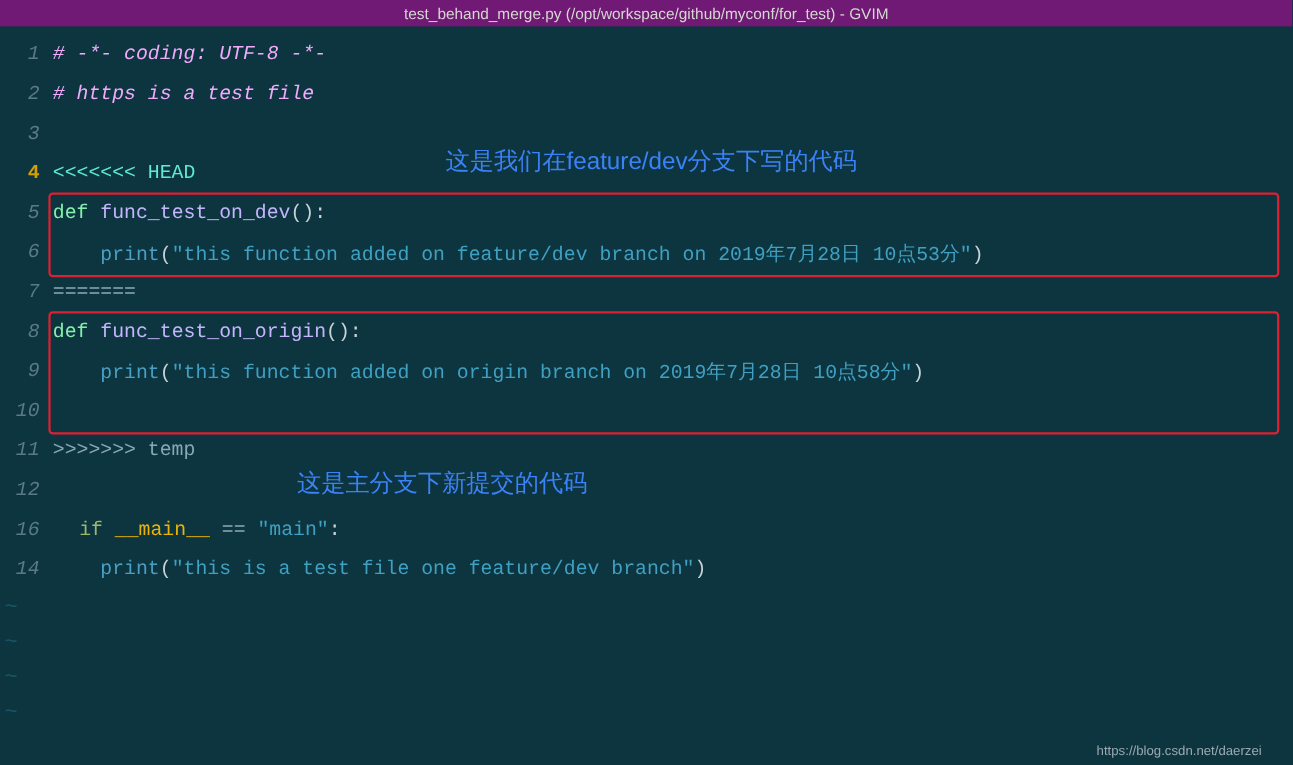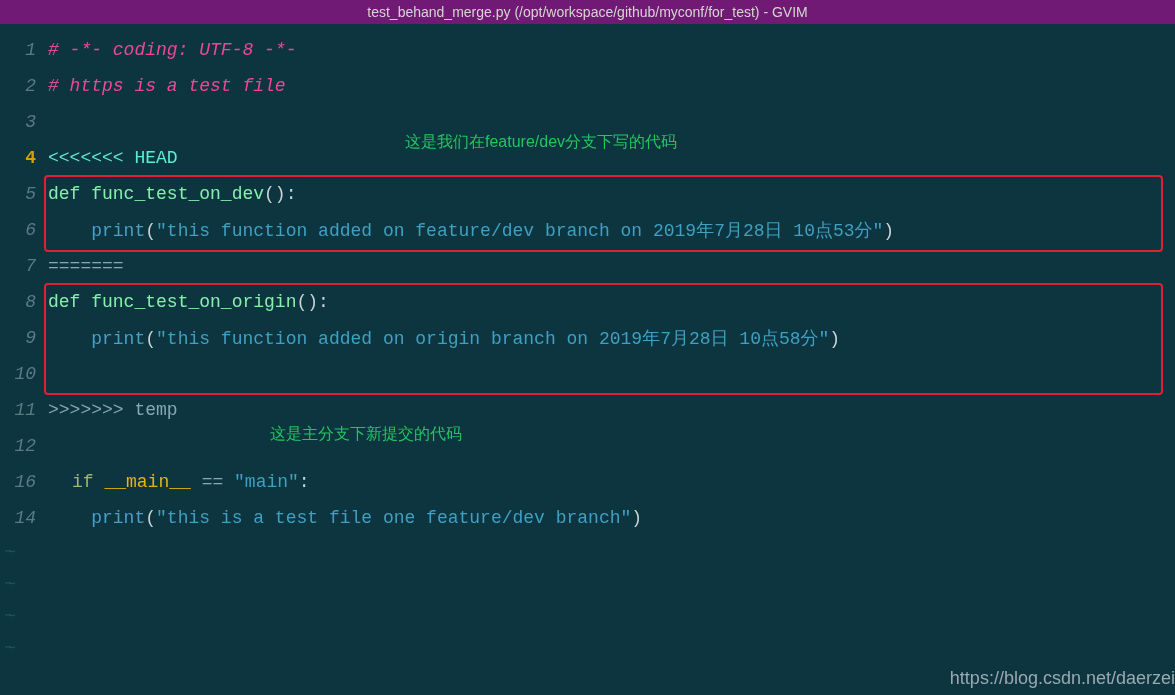--- a/index.html
+++ b/index.html
@@ -45,57 +45,57 @@
     .lineno.current {
       color: #d4a000;
       font-weight: bold;
       font-style: normal;
     }
     .code {
       white-space: pre;
       font-family: inherit;
       padding-left: 6px;
     }
-    .comment { color: #ec4899; font-style: italic; }
+    .comment { color: #f0abfc; font-style: italic; }
     .conflict-cur { color: #5eead4; }
     .kw-def { color: #86efac; text-align: center; }
     .kw-if { color: #9fb86a; margin-left: 24px; }
-    .func-name { color: #86efac; }
+    .func-name { color: #c4b5fd; }
     .paren { color: #c9d3d8; }
     .ident { color: #4a9fc5; }
     .string { color: #3fa0c2; }
     .text-norm { color: #88a8b5; }
     .dunder { color: #eab308; }
     .tilde-line {
       color: #1a5565;
       padding-left: 4px;
       font-size: 20px;
       height: 32px;
       display: flex;
       align-items: center;
     }
     .annotation {
       position: absolute;
-      color: #22c55e;
-      font-size: 16px;
+      color: #3b82f6;
+      font-size: 22px;
       font-family: 'Microsoft YaHei', sans-serif;
       pointer-events: none;
     }
     .red-box {
       position: absolute;
       border: 2px solid #e02030;
       border-radius: 4px;
       pointer-events: none;
     }
     .watermark {
       position: absolute;
       bottom: 6px;
-      right: 0;
+      right: 28px;
       color: #9aa8b0;
-      font-size: 18px;
+      font-size: 12px;
       font-family: sans-serif;
     }
   </style>
 </head>
 <body>
 
 <div class="titlebar">test_behand_merge.py (/opt/workspace/github/myconf/for_test) - GVIM</div>
 
 <div class="editor">
 

